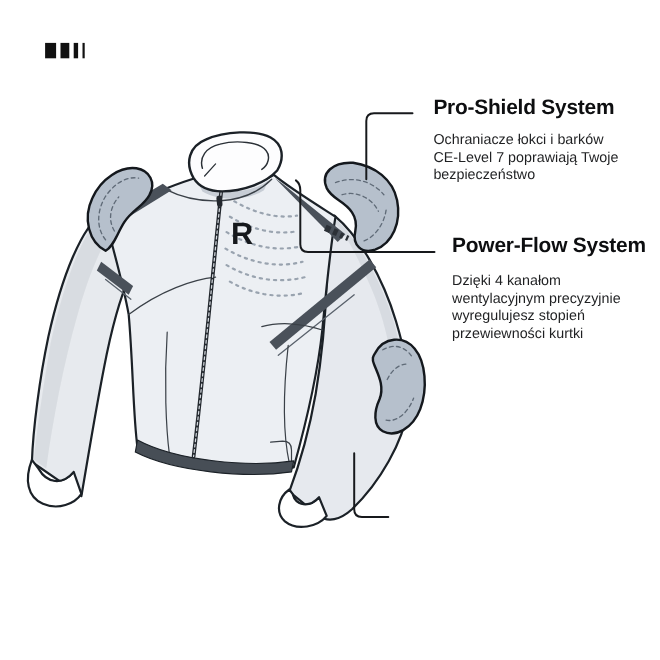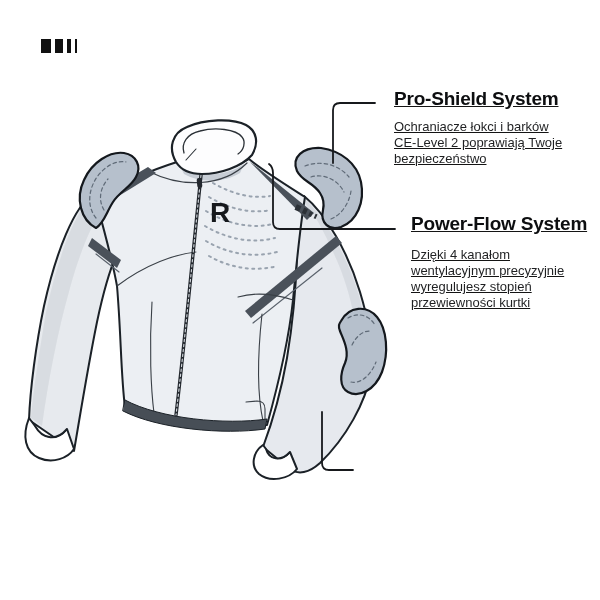--- a/index.html
+++ b/index.html
@@ -9,21 +9,21 @@
   }
   
   .logo { position:absolute; left:41px; top:39px; height:14px; display:flex; align-items:flex-start; }
   .logo .bar { display:block; height:14px; background:#111111; margin-right:4px; }
   .logo .b1 { width:10px; } .logo .b2 { width:8px; } .logo .b3 { width:4px; } .logo .b4 { width:2px; margin-right:0; }
 
   
   .art { position:absolute; left:0; top:0; }
 
   
-  .feature { position:absolute; width:200px; color:#141414;text-decoration:underline; }
+  .feature { position:absolute; width:200px; color:#141414; }
   .feature h2 {
     margin:0; font-size:19px; line-height:23px; font-weight:bold;
     letter-spacing:-0.2px; color:#0d0e10;
   }
   .feature p {
     margin:9px 0 0 0; font-size:13px; line-height:16px; color:#1f2022;
     white-space:pre-line; letter-spacing:0;
   }
   .f-pro   { left:394px; top:87px;  }
   .f-power { left:411px; top:212px; }
@@ -121,21 +121,21 @@
         <path d="M333,163 L333,110 Q333,103 340,103 L375,103"></path>
         <path d="M269,164 Q273,167 273,173 L273,222 Q273,229 280,229 L395,229"></path>
         <path d="M322,412 L322,463 Q322,470 329,470 L353,470"></path>
       </g>
     </g>
   </svg>
 
   <div class="feature f-pro">
     <h2>Pro-Shield System</h2>
     <p>Ochraniacze łokci i barków
-CE-Level 2 poprawiają Twoje
+CE-Level 7 poprawiają Twoje
 bezpieczeństwo</p>
   </div>
 
   <div class="feature f-power">
     <h2>Power-Flow System</h2>
     <p>Dzięki 4 kanałom
 wentylacyjnym precyzyjnie
 wyregulujesz stopień
 przewiewności kurtki</p>
   </div>

